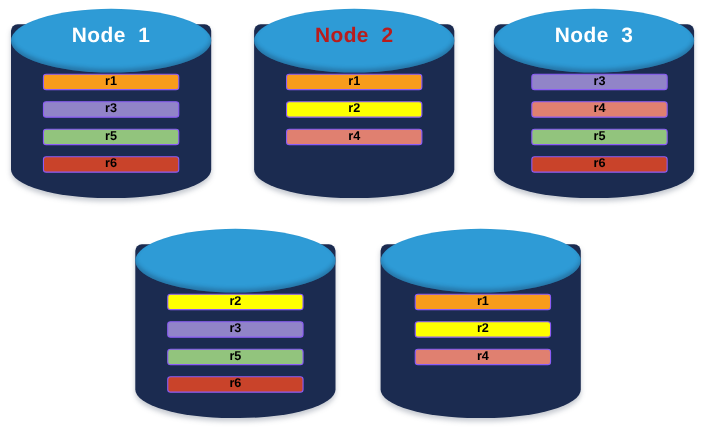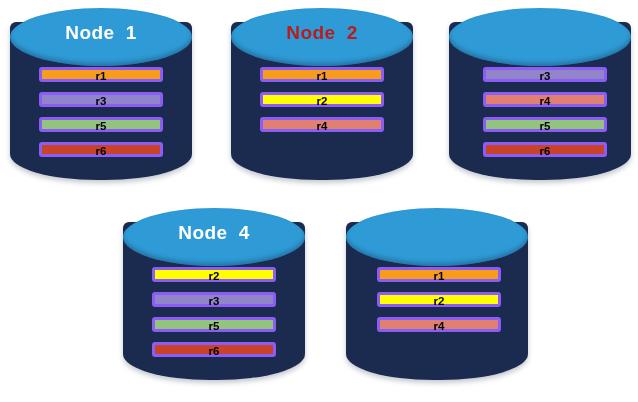--- a/index.html
+++ b/index.html
@@ -73,21 +73,21 @@
     left: 29px;
     top: 59px;
     width: 124px;
     z-index: 3;
   }
   .shard {
     position: relative;
     height: 15px;
     margin-bottom: 10px;
     border-radius: 3px;
-    border: 3px solid #8b5cf6;
+    border: 1px solid #8b5cf6;
     box-sizing: border-box;
     color: #000000;
     font-size: 11.5px;
     font-weight: bold;
     line-height: 13px;
     text-align: center;
   }
   .shard:last-child { margin-bottom: 0; }
 
   
@@ -125,32 +125,32 @@
     <div class="shards">
       <div class="shard" style="background: rgb(248, 156, 28); color: rgb(0, 0, 0);">r1</div>
       <div class="shard" style="background: rgb(255, 255, 0); color: rgb(0, 0, 0);">r2</div>
       <div class="shard" style="background: rgb(224, 128, 112); color: rgb(0, 0, 0);">r4</div>
     </div>
   </div>
 
   <div class="node" id="node-3">
     <div class="body" style="background: rgb(27, 43, 80);"></div>
     <div class="top" style="background: rgb(46, 155, 214);"></div>
+    <div class="title" style="color: rgb(255, 255, 255);">Node  3</div>
     <div class="shards">
       <div class="shard" style="background: rgb(145, 132, 200); color: rgb(0, 0, 0);">r3</div>
       <div class="shard" style="background: rgb(224, 128, 112); color: rgb(0, 0, 0);">r4</div>
       <div class="shard" style="background: rgb(146, 196, 125); color: rgb(0, 0, 0);">r5</div>
       <div class="shard" style="background: rgb(201, 67, 42); color: rgb(0, 0, 0);">r6</div>
     </div>
   </div>
 
   <div class="node" id="node-4">
     <div class="body" style="background: rgb(27, 43, 80);"></div>
     <div class="top" style="background: rgb(46, 155, 214);"></div>
-    <div class="title" style="color: rgb(255, 255, 255);">Node  4</div>
     <div class="shards">
       <div class="shard" style="background: rgb(255, 255, 0); color: rgb(0, 0, 0);">r2</div>
       <div class="shard" style="background: rgb(145, 132, 200); color: rgb(0, 0, 0);">r3</div>
       <div class="shard" style="background: rgb(146, 196, 125); color: rgb(0, 0, 0);">r5</div>
       <div class="shard" style="background: rgb(201, 67, 42); color: rgb(0, 0, 0);">r6</div>
     </div>
   </div>
 
   <div class="node" id="node-5">
     <div class="body" style="background: rgb(27, 43, 80);"></div>

